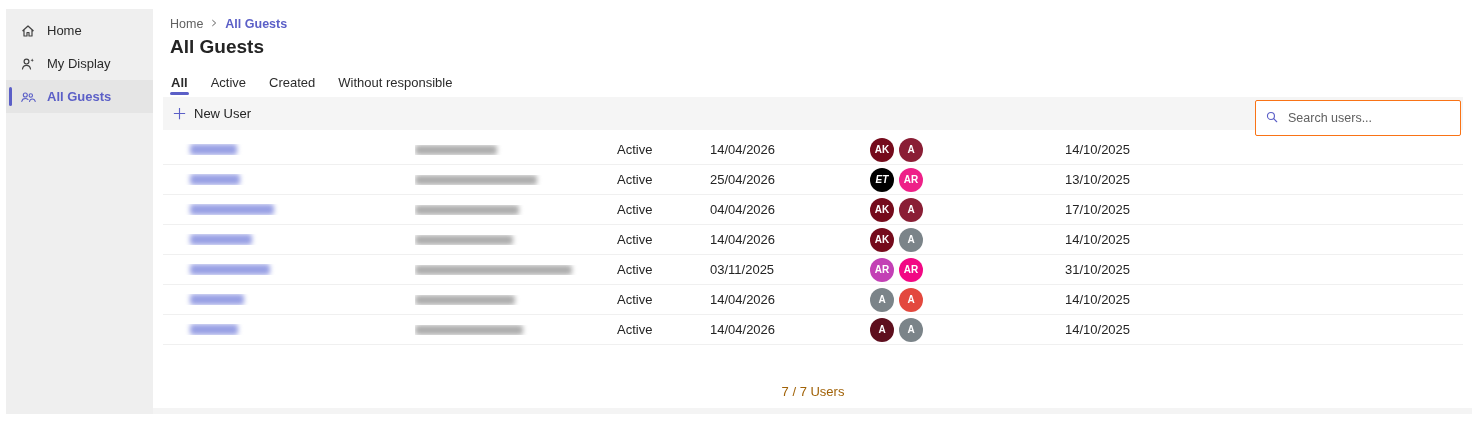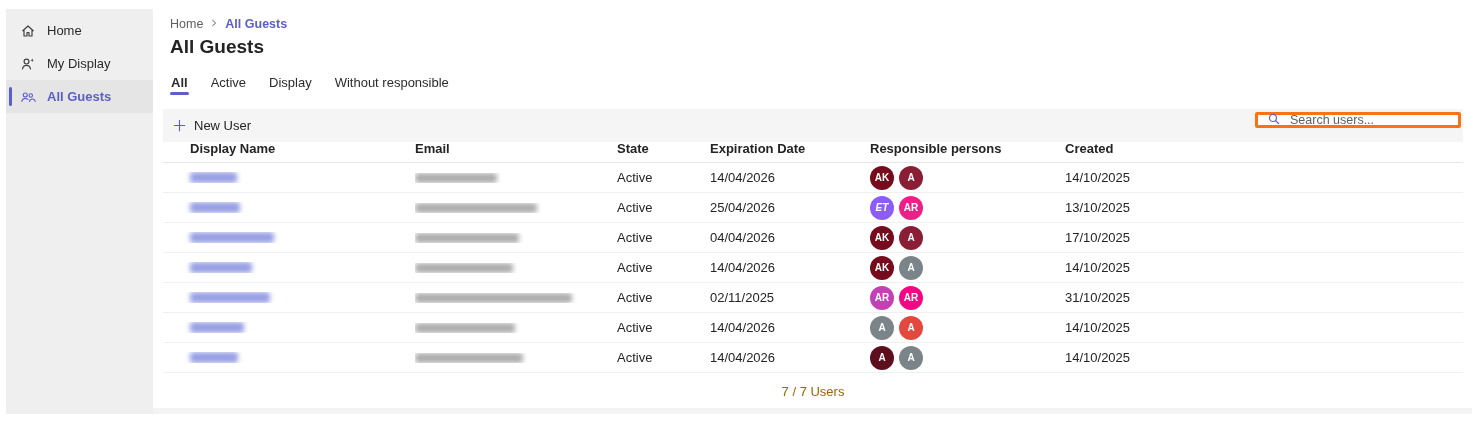--- a/index.html
+++ b/index.html
@@ -28,27 +28,27 @@
     font-size:12.5px;color:#616161;}
   .breadcrumb .crumb-current{color:var(--accent);font-weight:700;}
   .page-title{position:absolute;left:17px;top:27px;font-size:19px;font-weight:700;color:#242424;}
 
   .tabs{position:absolute;left:17px;top:60px;display:flex;gap:21px;height:26px;align-items:center;}
   .tab{cursor:pointer;position:relative;padding:0 1px;color:#2b2b2b;}
   .tab.active{font-weight:700;}
   .tab.active::after{content:"";position:absolute;left:0;right:0;bottom:-5px;height:3px;
     border-radius:2px;background:var(--accent);}
 
-  .toolbar{position:absolute;left:10px;top:100px;width:1300px;height:33px;background:#f5f5f5;
+  .toolbar{position:absolute;left:10px;top:88px;width:1300px;height:33px;background:#f5f5f5;
     display:flex;align-items:center;}
   .tb-btn{display:inline-flex;align-items:center;gap:7px;height:33px;padding:0 9px;cursor:pointer;color:#242424;}
   .tb-btn .ic{display:inline-flex;}
   .accent{color:var(--accent);}
-  .search-box{position:absolute;right:2px;top:3px;width:206px;height:16px;background:#fff;
-    border:3px solid #f97316;border-radius:2px;display:flex;align-items:center;gap:7px;padding:0 9px;}
+  .search-box{position:absolute;right:2px;top:3px;width:206px;height:36px;background:#fff;
+    border:1px solid #f97316;border-radius:2px;display:flex;align-items:center;gap:7px;padding:0 9px;}
   .search-box input{border:none;outline:none;background:transparent;flex:1;font-size:12.5px;
     font-family:"Liberation Sans",sans-serif;color:#242424;min-width:0;}
   .search-box input::placeholder{color:#616161;}
 
   
   .table{position:absolute;left:10px;top:126px;width:1300px;}
   .thead,.trow{display:grid;grid-template-columns:252px 202px 93px 160px 195px 1fr;align-items:center;}
   .thead{height:28px;border-bottom:1px solid #e6e6e6;font-weight:700;}
   .trow{height:30px;border-bottom:1px solid #f0f0f0;}
   .cell{display:flex;align-items:center;overflow:hidden;}
@@ -110,21 +110,21 @@
           </svg>
       </span>
       <span class="crumb-current">All Guests</span>
     </div>
 
     <div class="page-title">All Guests</div>
 
     <div class="tabs">
       <div class="tab active">All</div>
       <div class="tab">Active</div>
-      <div class="tab">Display</div>
+      <div class="tab">Created</div>
       <div class="tab">Without responsible</div>
     </div>
 
     <div class="toolbar">
       <div class="tb-btn">
         <span class="ic accent">
           <svg viewBox="0 0 16 16" width="15" height="15" stroke="currentColor" stroke-width="1.2">
               <path d="M8 2v12M2 8h12"></path>
             </svg>
         </span>
@@ -135,28 +135,20 @@
           <svg viewBox="0 0 16 16" width="14" height="14" fill="none" stroke="currentColor" stroke-width="1.3">
               <circle cx="6.8" cy="6.8" r="4"></circle>
               <path d="M9.9 9.9 13.4 13.4" stroke-linecap="round"></path>
             </svg>
         </span>
         <input type="text" placeholder="Search users..." style="">
       </div>
     </div>
 
     <div class="table">
-      <div class="thead">
-        <div class="cell">Display Name</div>
-        <div class="cell">Email</div>
-        <div class="cell">State</div>
-        <div class="cell">Expiration Date</div>
-        <div class="cell">Responsible persons</div>
-        <div class="cell">Created</div>
-      </div>
       <div>
           <div class="trow">
     <div class="cell">
               <span class="redact name-bar" style="width: 47px;"></span>
             </div>
     <div class="cell">
               <span class="redact email-bar" style="width: 82px;"></span>
             </div>
     <div class="cell">Active</div>
     <div class="cell">14/04/2026</div>
@@ -169,21 +161,21 @@
           <div class="trow">
     <div class="cell">
               <span class="redact name-bar" style="width: 50px;"></span>
             </div>
     <div class="cell">
               <span class="redact email-bar" style="width: 122px;"></span>
             </div>
     <div class="cell">Active</div>
     <div class="cell">25/04/2026</div>
     <div class="cell">
-              <span class="avatar" style="background: #8b5cf6; font-style: italic;">ET</span>
+              <span class="avatar" style="background: #000000; font-style: italic;">ET</span>
               <span class="avatar" style="background: rgb(238, 32, 136);">AR</span>
             </div>
     <div class="cell">13/10/2025</div>
   </div>
           <div class="trow">
     <div class="cell">
               <span class="redact name-bar" style="width: 84px;"></span>
             </div>
     <div class="cell">
               <span class="redact email-bar" style="width: 104px;"></span>
@@ -212,21 +204,21 @@
     <div class="cell">14/10/2025</div>
   </div>
           <div class="trow">
     <div class="cell">
               <span class="redact name-bar" style="width: 80px;"></span>
             </div>
     <div class="cell">
               <span class="redact email-bar" style="width: 157px;"></span>
             </div>
     <div class="cell">Active</div>
-    <div class="cell">02/11/2025</div>
+    <div class="cell">03/11/2025</div>
     <div class="cell">
               <span class="avatar" style="background: rgb(195, 64, 181);">AR</span>
               <span class="avatar" style="background: rgb(242, 8, 132);">AR</span>
             </div>
     <div class="cell">31/10/2025</div>
   </div>
           <div class="trow">
     <div class="cell">
               <span class="redact name-bar" style="width: 54px;"></span>
             </div>

